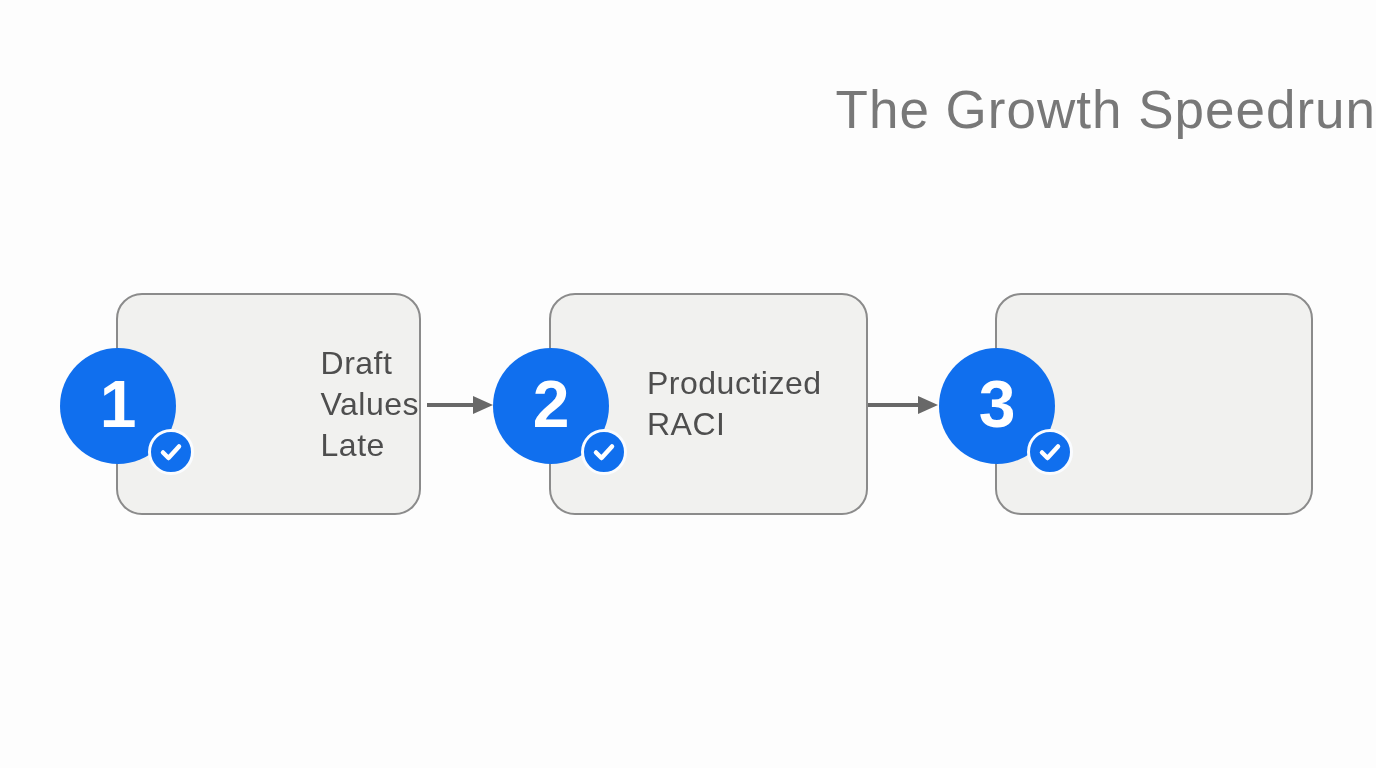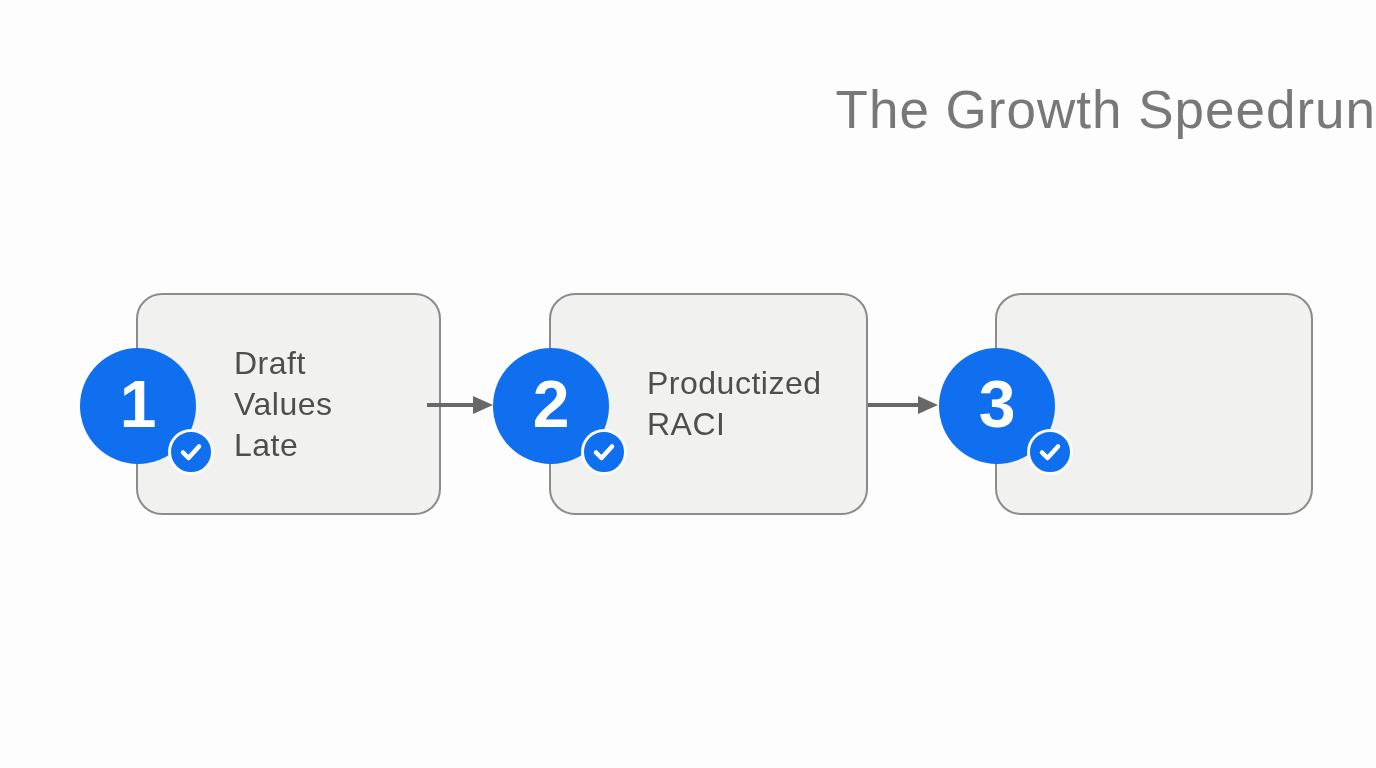--- a/index.html
+++ b/index.html
@@ -41,21 +41,21 @@
   .card {
     position: absolute;
     top: 293px;
     height: 222px;
     background: var(--card-fill);
     border: 2px solid var(--card-border);
     border-radius: 26px;
     display: flex;
     align-items: center;
   }
-  .card-1 { left: 136px; width: 305px; }
+  .card-1 { left: 116px; width: 305px; justify-content: flex-end; }
   .card-2 { left: 549px; width: 319px; }
   .card-3 { left: 995px; width: 318px; }
 
   .label {
     padding-left: 96px;
     font-size: 32px;
     line-height: 41px;
     color: var(--label-text);
     white-space: pre-line;
     letter-spacing: 0.5px;

